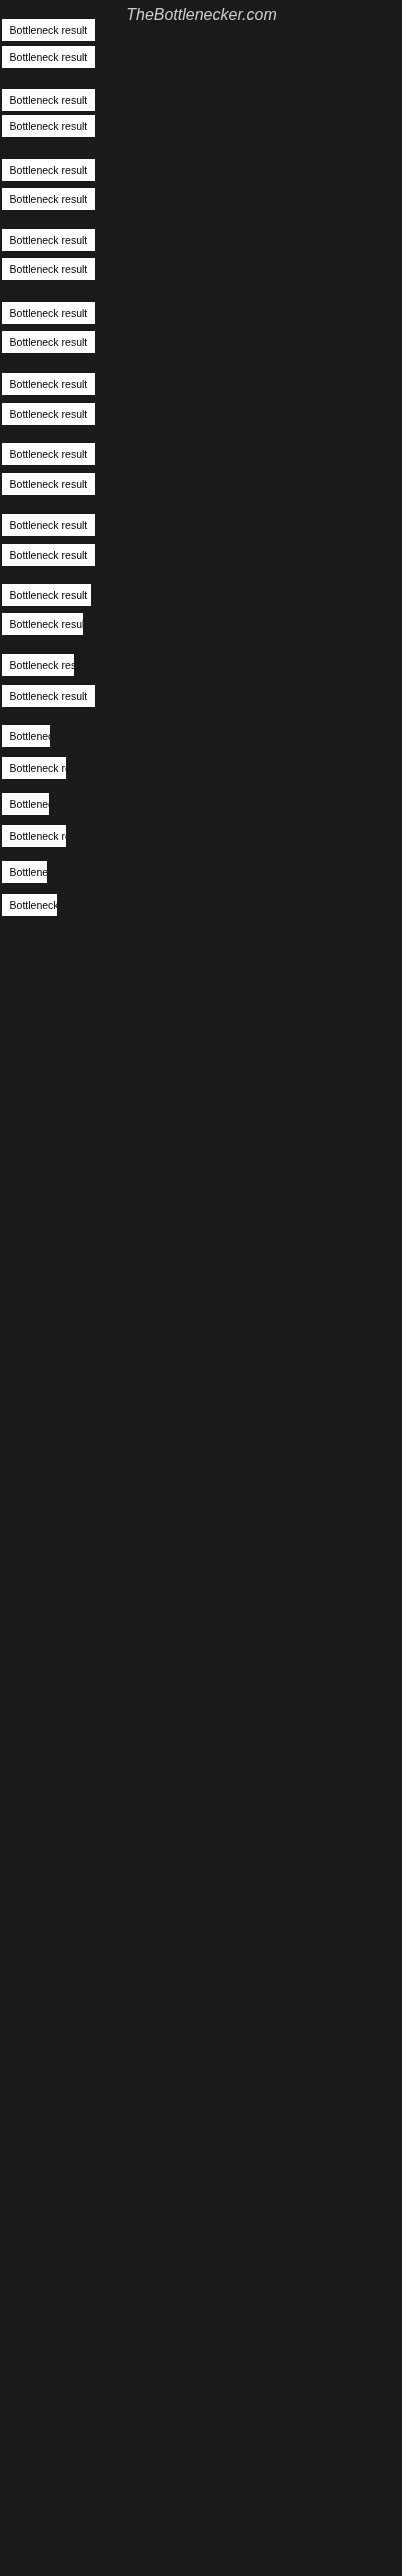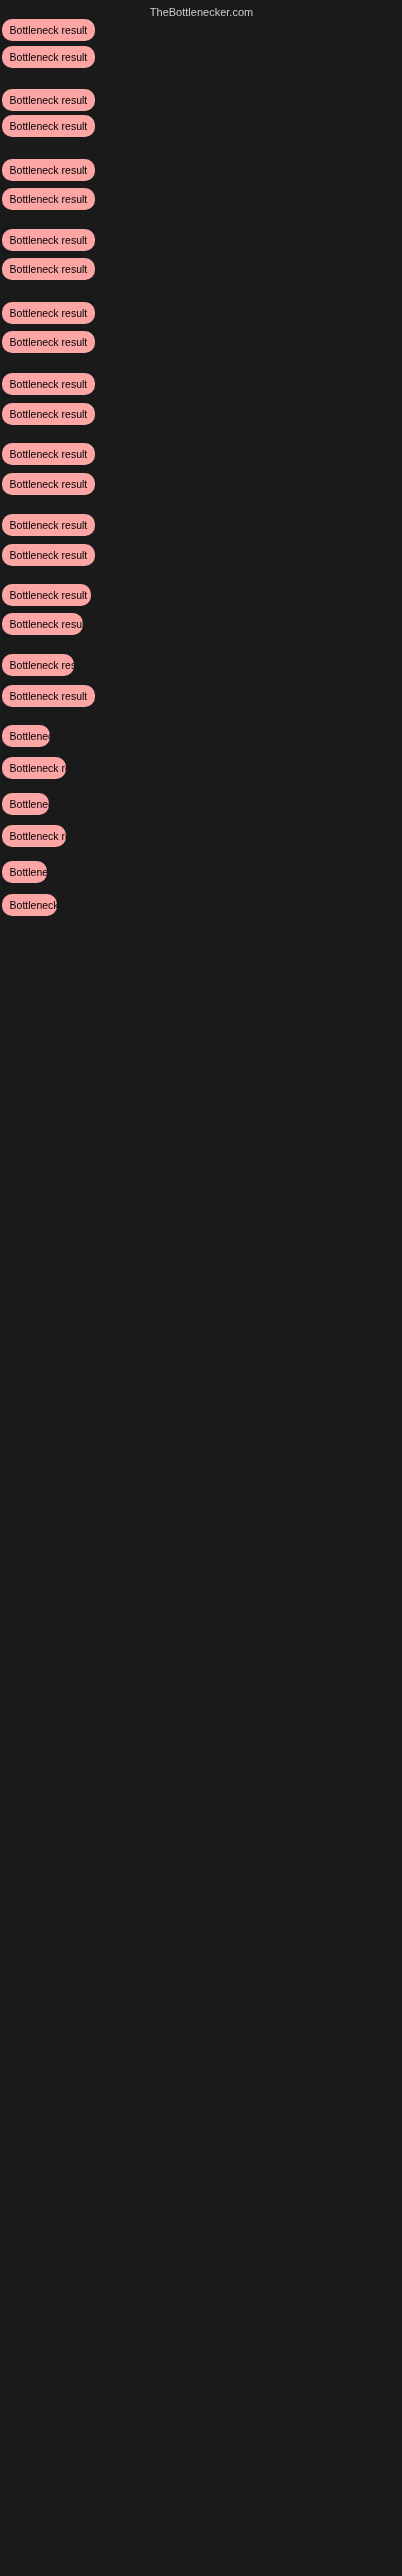--- a/index.html
+++ b/index.html
@@ -10,35 +10,36 @@
     body {
       width: 403px;
       min-height: 2576px;
       background-color: #1a1a1a;
       font-family: Arial, sans-serif;
       position: relative;
     }
     .site-title {
       text-align: center;
       color: #cccccc;
-      font-size: 11px;
+      font-size: 16px;
       padding: 6.4px 0;
       position: absolute;
       width: 100%;
       top: 0;
+      font-style: italic;
     }
     .bottleneck-btn {
       display: inline-block;
-      background-color: #fca5a5;
+      background-color: #ffffff;
       color: #000000;
       font-size: 10.5px;
       font-weight: normal;
       padding: 4.8px 8px;
       border: none;
-      border-radius: 10px;
+      border-radius: 0;
       cursor: pointer;
       white-space: nowrap;
       position: absolute;
       left: 1.6px;
     }
   </style>
 </head>
 <body>
 
 <span class="site-title">TheBottlenecker.com</span>

